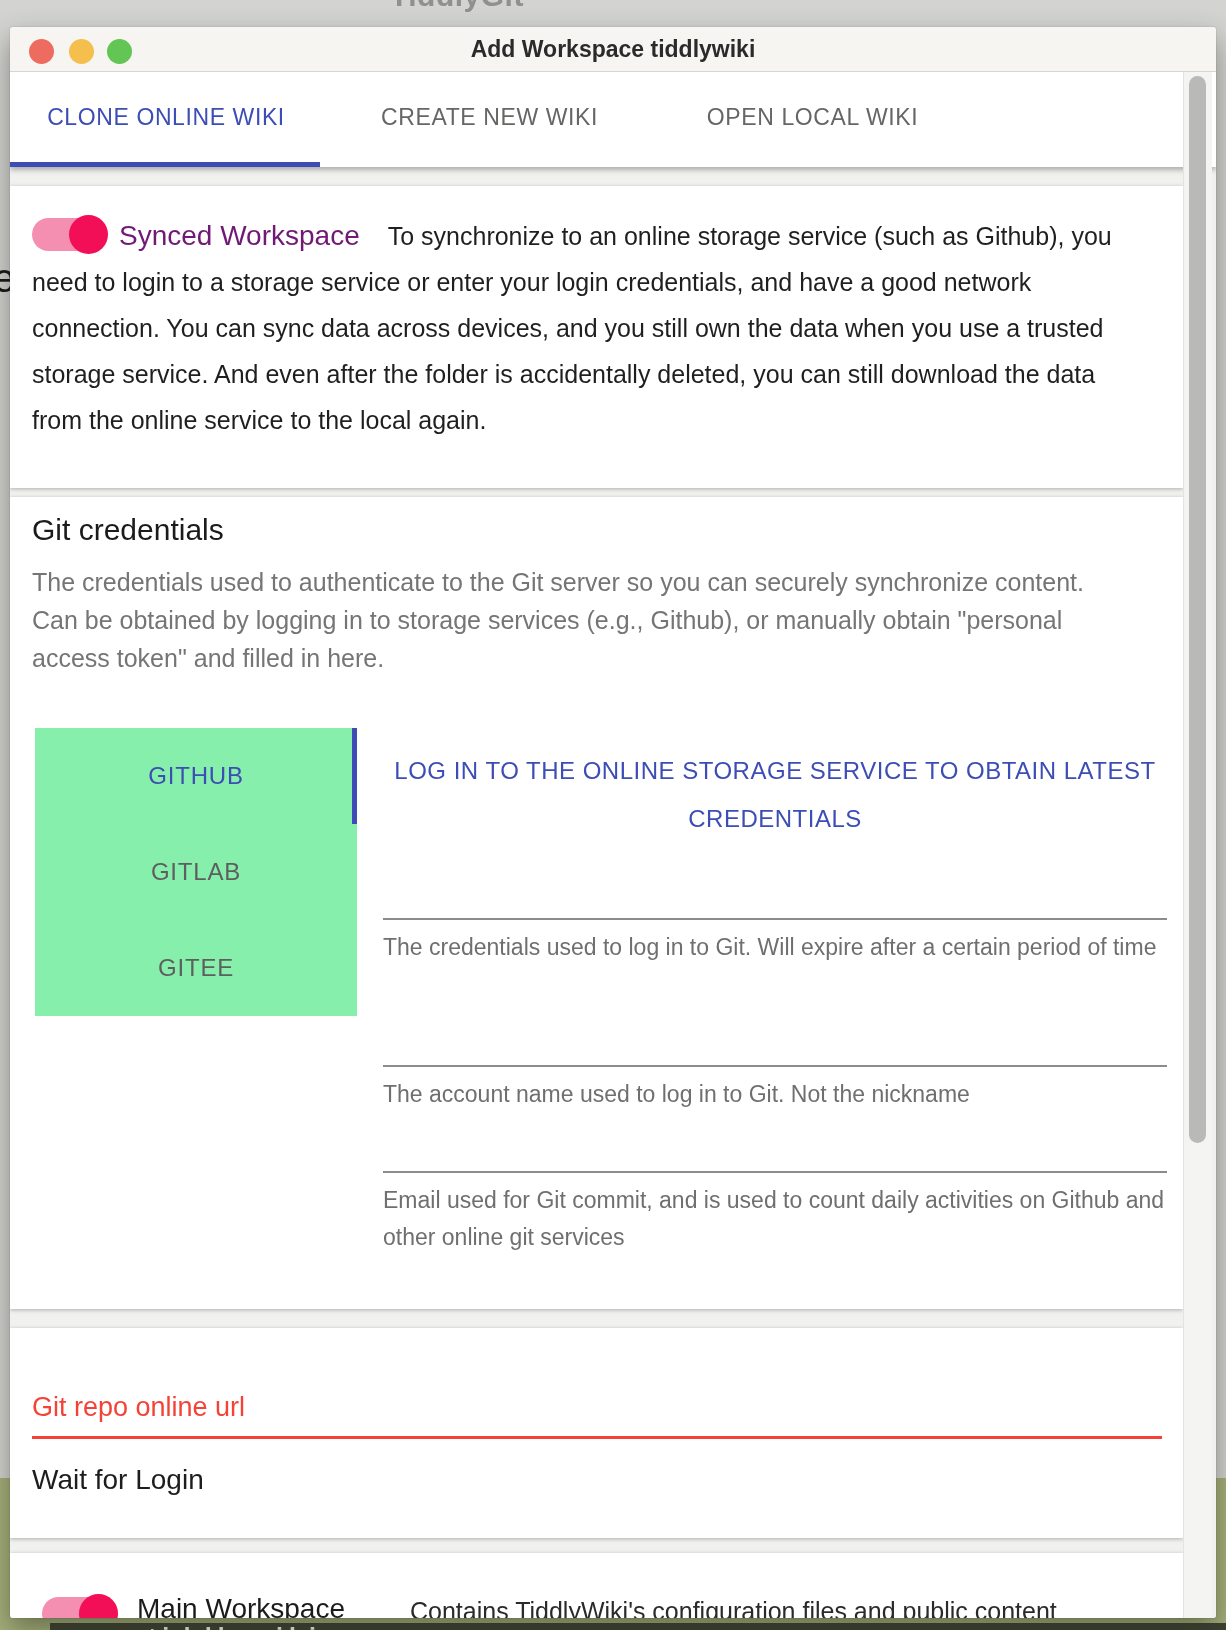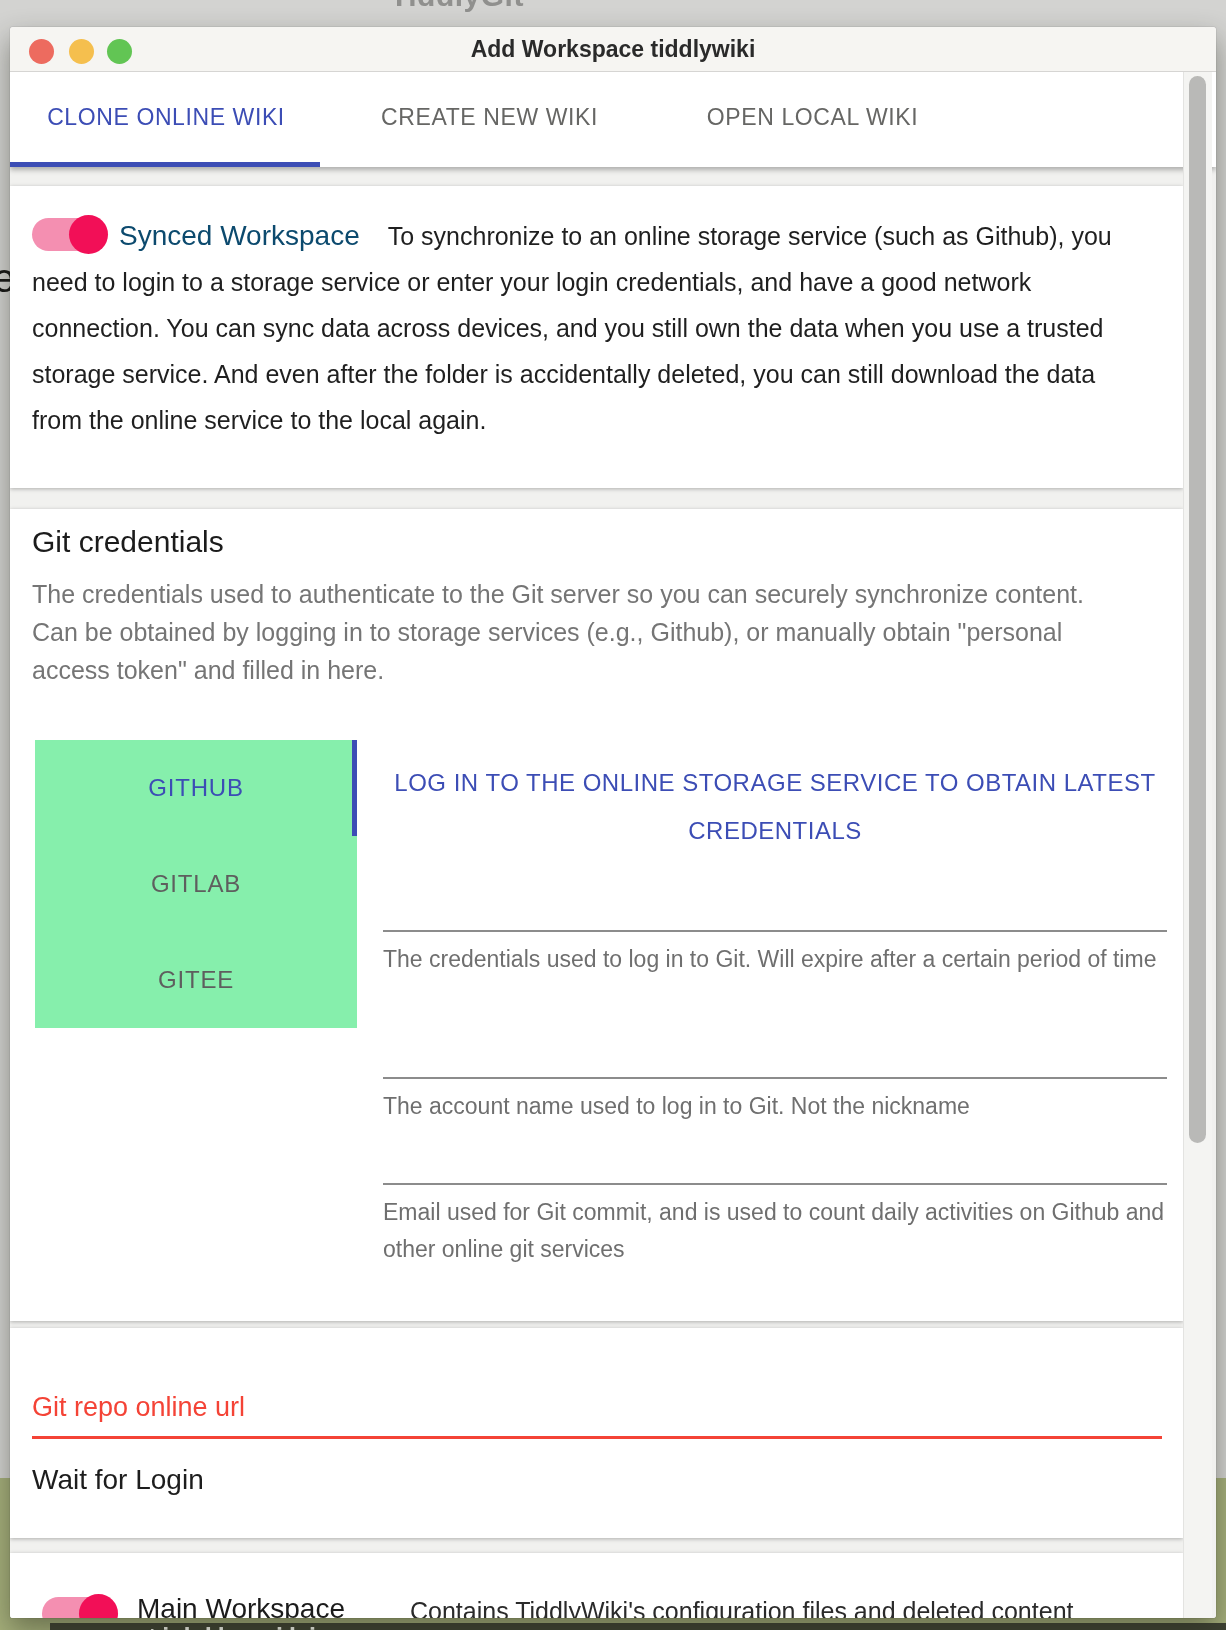--- a/index.html
+++ b/index.html
@@ -36,31 +36,31 @@
          font-size:23px; font-weight:500; letter-spacing:0.6px; color:#666664; background:none; border:none; cursor:pointer; }
   .tab.t0 { left:0px; width:312px; color:var(--accent); }
   .tab.t1 { left:332px; width:295px; }
   .tab.t2 { left:655px; width:295px; }
   .tab-indicator { position:absolute; left:0; bottom:0; width:310px; height:5px; background:var(--accent); }
 
   
   .scrollarea { position:absolute; left:0; top:140px; width:100%; height:1451px; background:#f1f1ef; z-index:10; }
   .card { position:absolute; left:0; width:1173px; background:#ffffff; box-shadow:0 1px 4px rgba(0,0,0,.28); }
   .card1 { top:19px;   height:302px; }
-  .card2 { top:342px;  height:812px; }
+  .card2 { top:330px;  height:812px; }
   .card3 { top:1161px; height:210px; }
   .card4 { top:1386px; height:120px; }
 
   
   .switch { position:relative; display:inline-block; width:64px; height:33px; vertical-align:-6px; margin-right:23px; cursor:pointer; }
   .switch .track { position:absolute; left:0; top:0; width:64px; height:33px; border-radius:17px; background:var(--pink-track); }
   .switch .thumb { position:absolute; right:-12px; top:-3px; width:39px; height:39px; border-radius:50%; background:var(--pink-thumb); }
 
   .syncpara { padding:27px 42px 0 22px; font-size:25px; line-height:46px; color:#1f1f1f; }
-  .syncpara .sw-label { font-size:28px; color:#0c4a6e; margin-right:28px; }
+  .syncpara .sw-label { font-size:28px; color:#701a75; margin-right:28px; }
 
   
   .gc-heading { position:absolute; left:22px; top:16px; font-size:30px; color:#1b1b1b; }
   .gc-desc { position:absolute; left:22px; top:66px; width:1075px; font-size:25px; line-height:38px; color:#757575; }
 
   .service-list { position:absolute; left:25px; top:231px; width:322px; height:288px; background:#86efac; }
   .service-tab { width:100%; height:96px; display:flex; align-items:center; justify-content:center;
                  font-size:24px; font-weight:500; letter-spacing:0.8px; color:#5e5e5e; background:none; border:none; cursor:pointer; }
   .service-tab.active { color:var(--accent); }
   .service-indicator { position:absolute; left:317px; top:0; width:5px; height:96px; background:var(--accent); }
@@ -165,21 +165,21 @@
         <div class="repo-underline"></div>
         <div class="repo-status">Wait for Login</div>
       </div>
 
       <div class="card card4">
         <span class="switch">
           <span class="track"></span>
           <span class="thumb"></span>
         </span>
         <div class="mw-label">Main Workspace</div>
-        <div class="mw-desc">Contains TiddlyWiki's configuration files and deleted content</div>
+        <div class="mw-desc">Contains TiddlyWiki's configuration files and public content</div>
       </div>
 
     </div>
 
     <div class="scroll-gutter">
       <div class="scroll-thumb"></div>
     </div>
 
   </div>
 </div>

